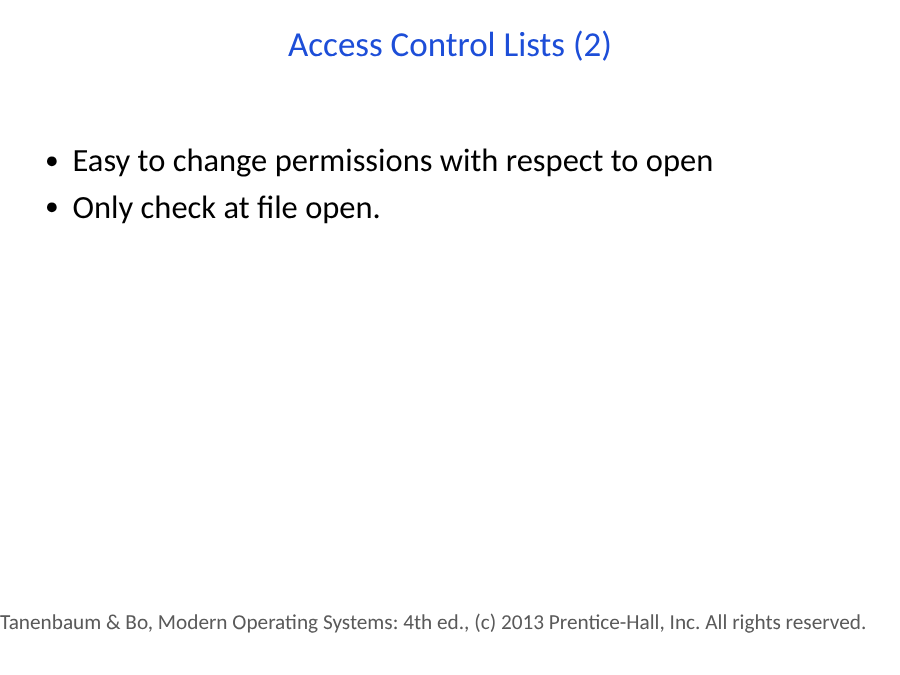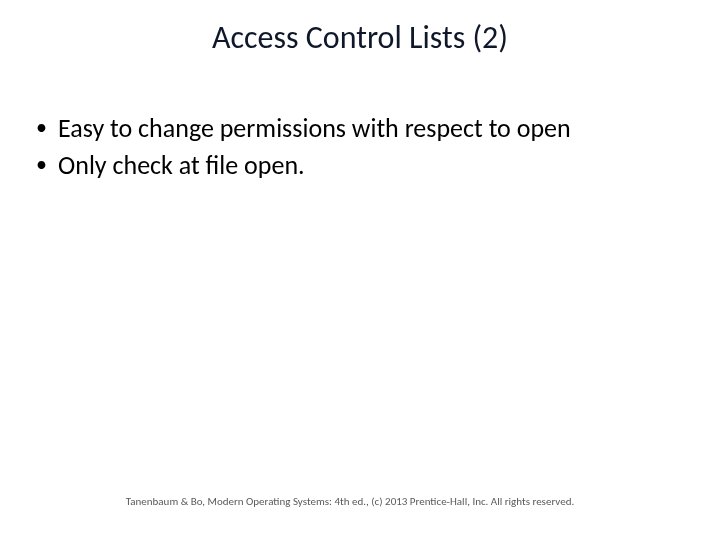--- a/index.html
+++ b/index.html
@@ -17,23 +17,23 @@
     width: 720px;
     height: 540px;
     box-sizing: border-box;
   }
   .title {
     position: absolute;
     top: 18px;
     left: 0;
     width: 720px;
     text-align: center;
-    font-size: 32px;
+    font-size: 28px;
     font-weight: 400;
-    color: #0f172a;
+    color: #1d4ed8;
     letter-spacing: 0px;
   }
   .body {
     position: absolute;
     top: 112px;
     left: 36px;
     right: 36px;
   }
   .bullet-row {
     display: flex;
@@ -51,22 +51,22 @@
     line-height: 1.45;
   }
   .bullet-text {
     flex: 1 1 auto;
   }
   .footer {
     position: absolute;
     left: 0;
     width: 700px;
     bottom: 32px;
-    text-align: center;
-    font-size: 11px;
+    text-align: left;
+    font-size: 17px;
     color: #5a5a5a;
   }
 </style>
 </head>
 <body>
 
 <div class="slide">
 
   <div class="title">Access Control Lists (2)</div>
 

